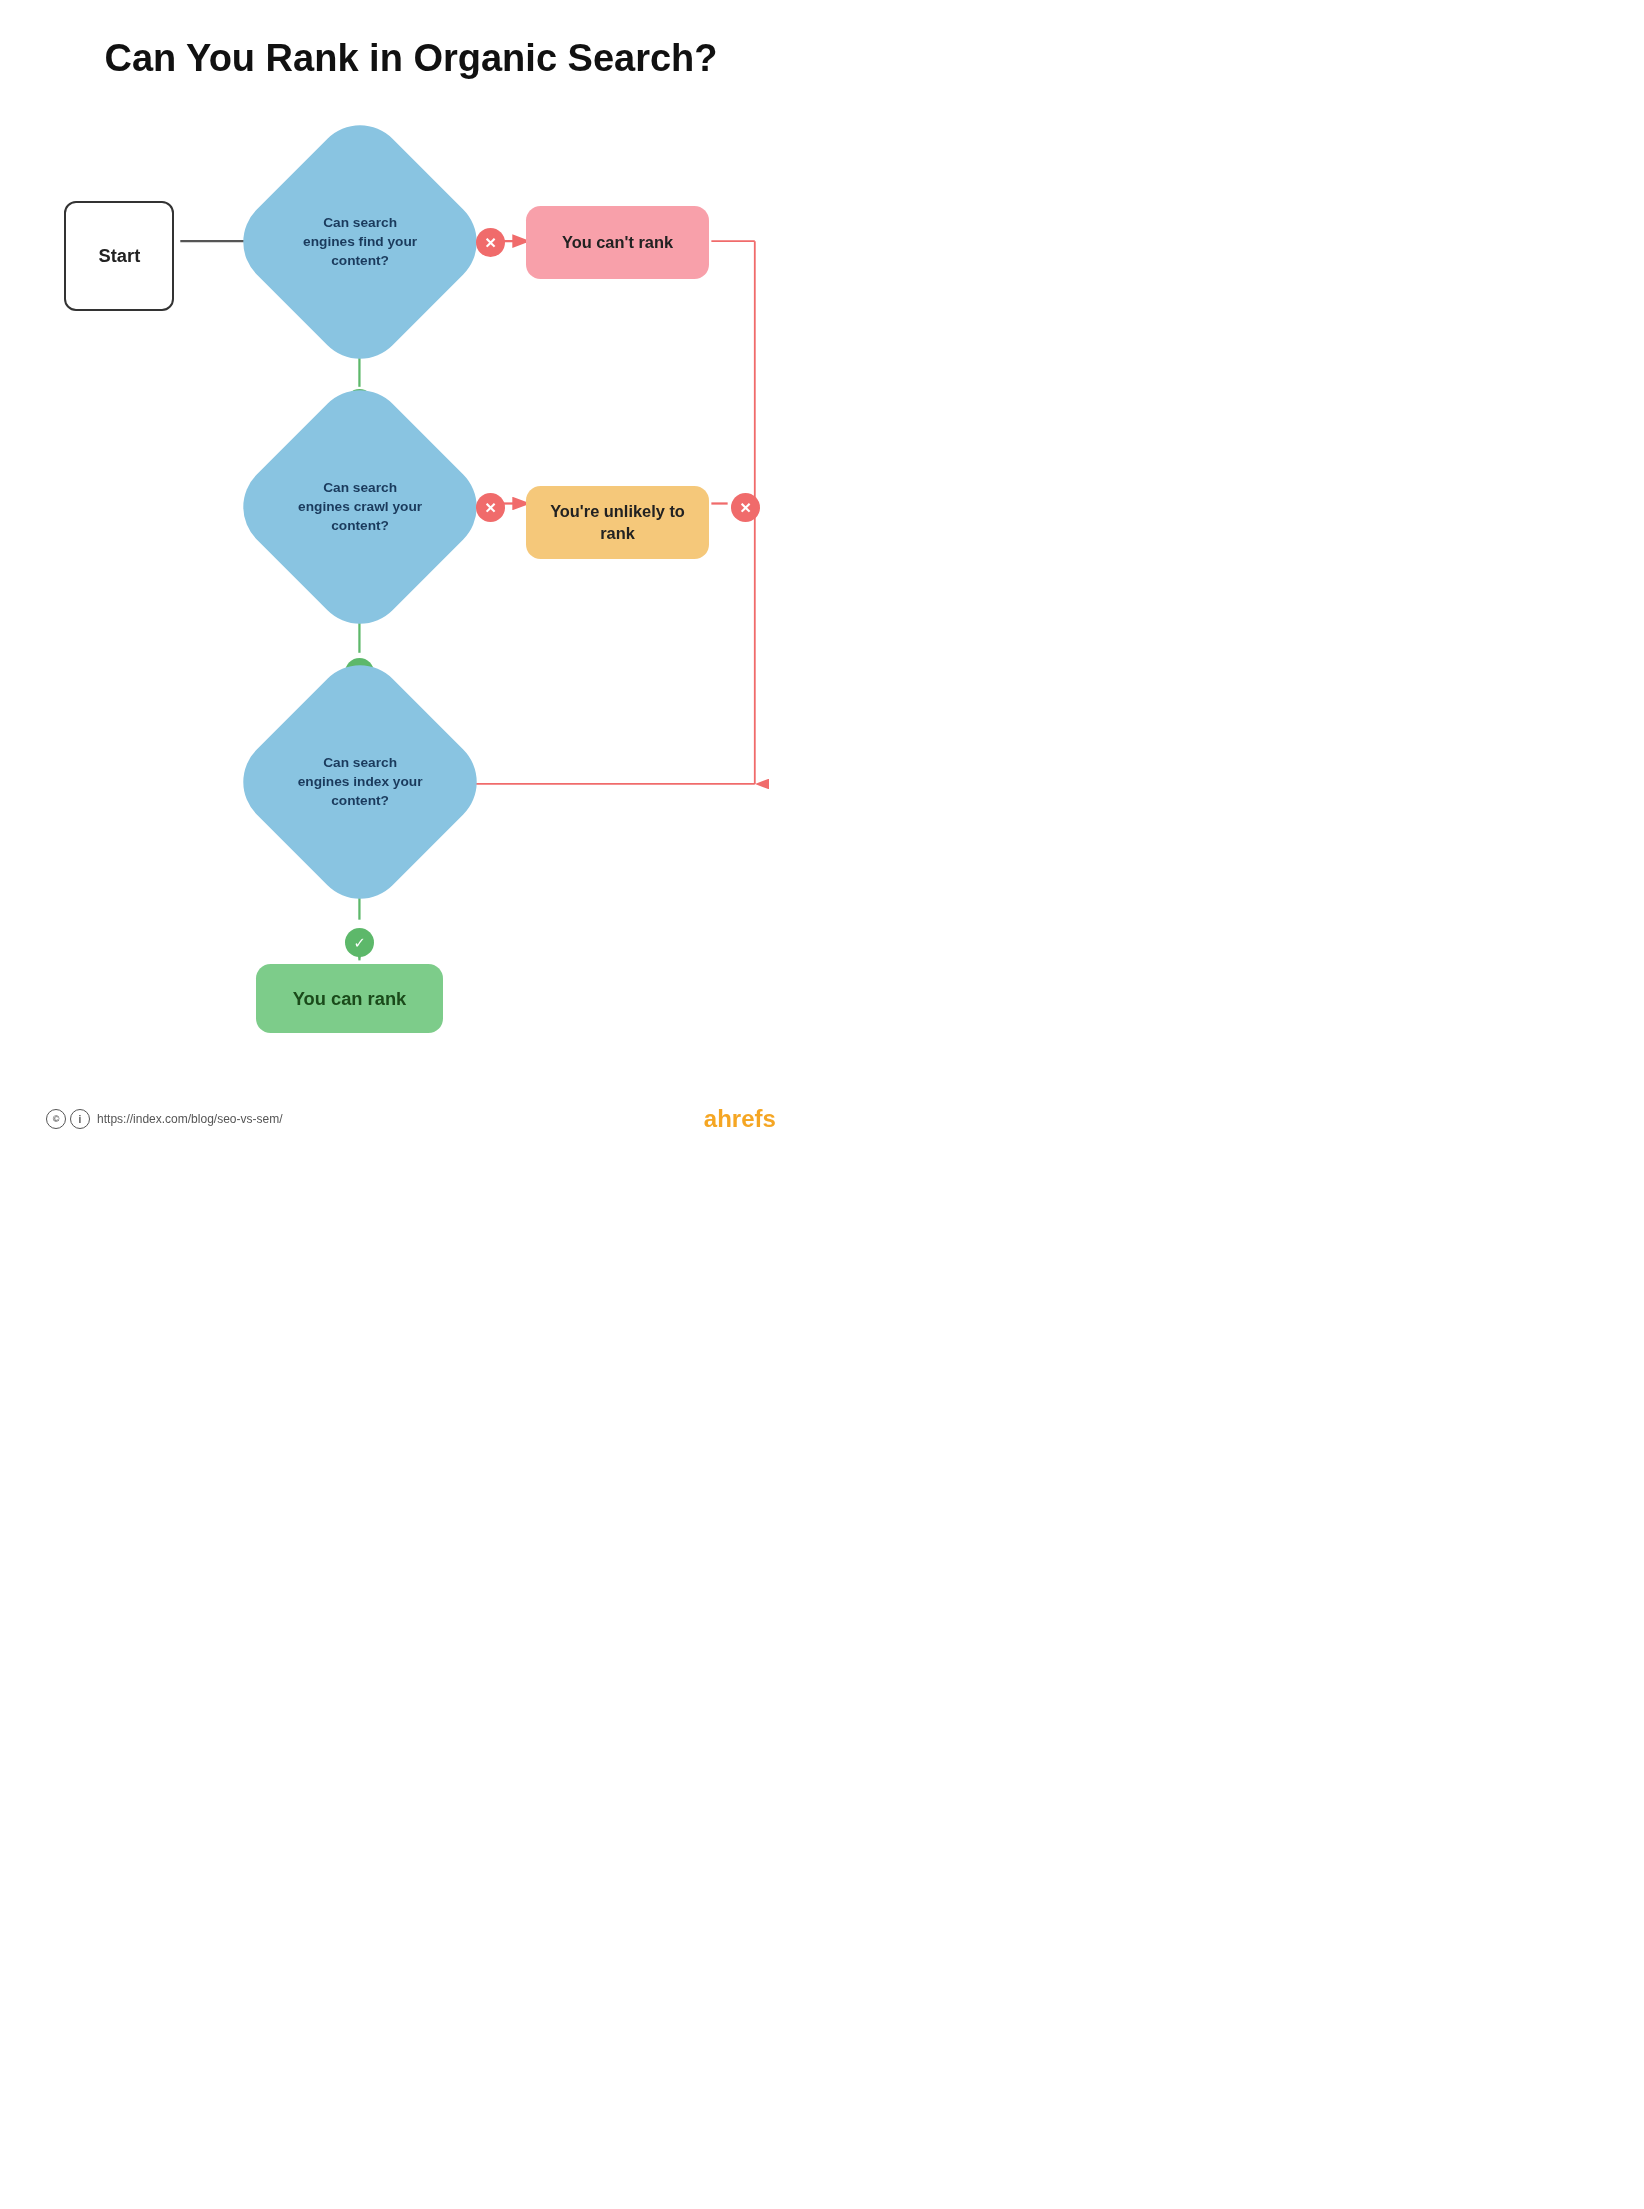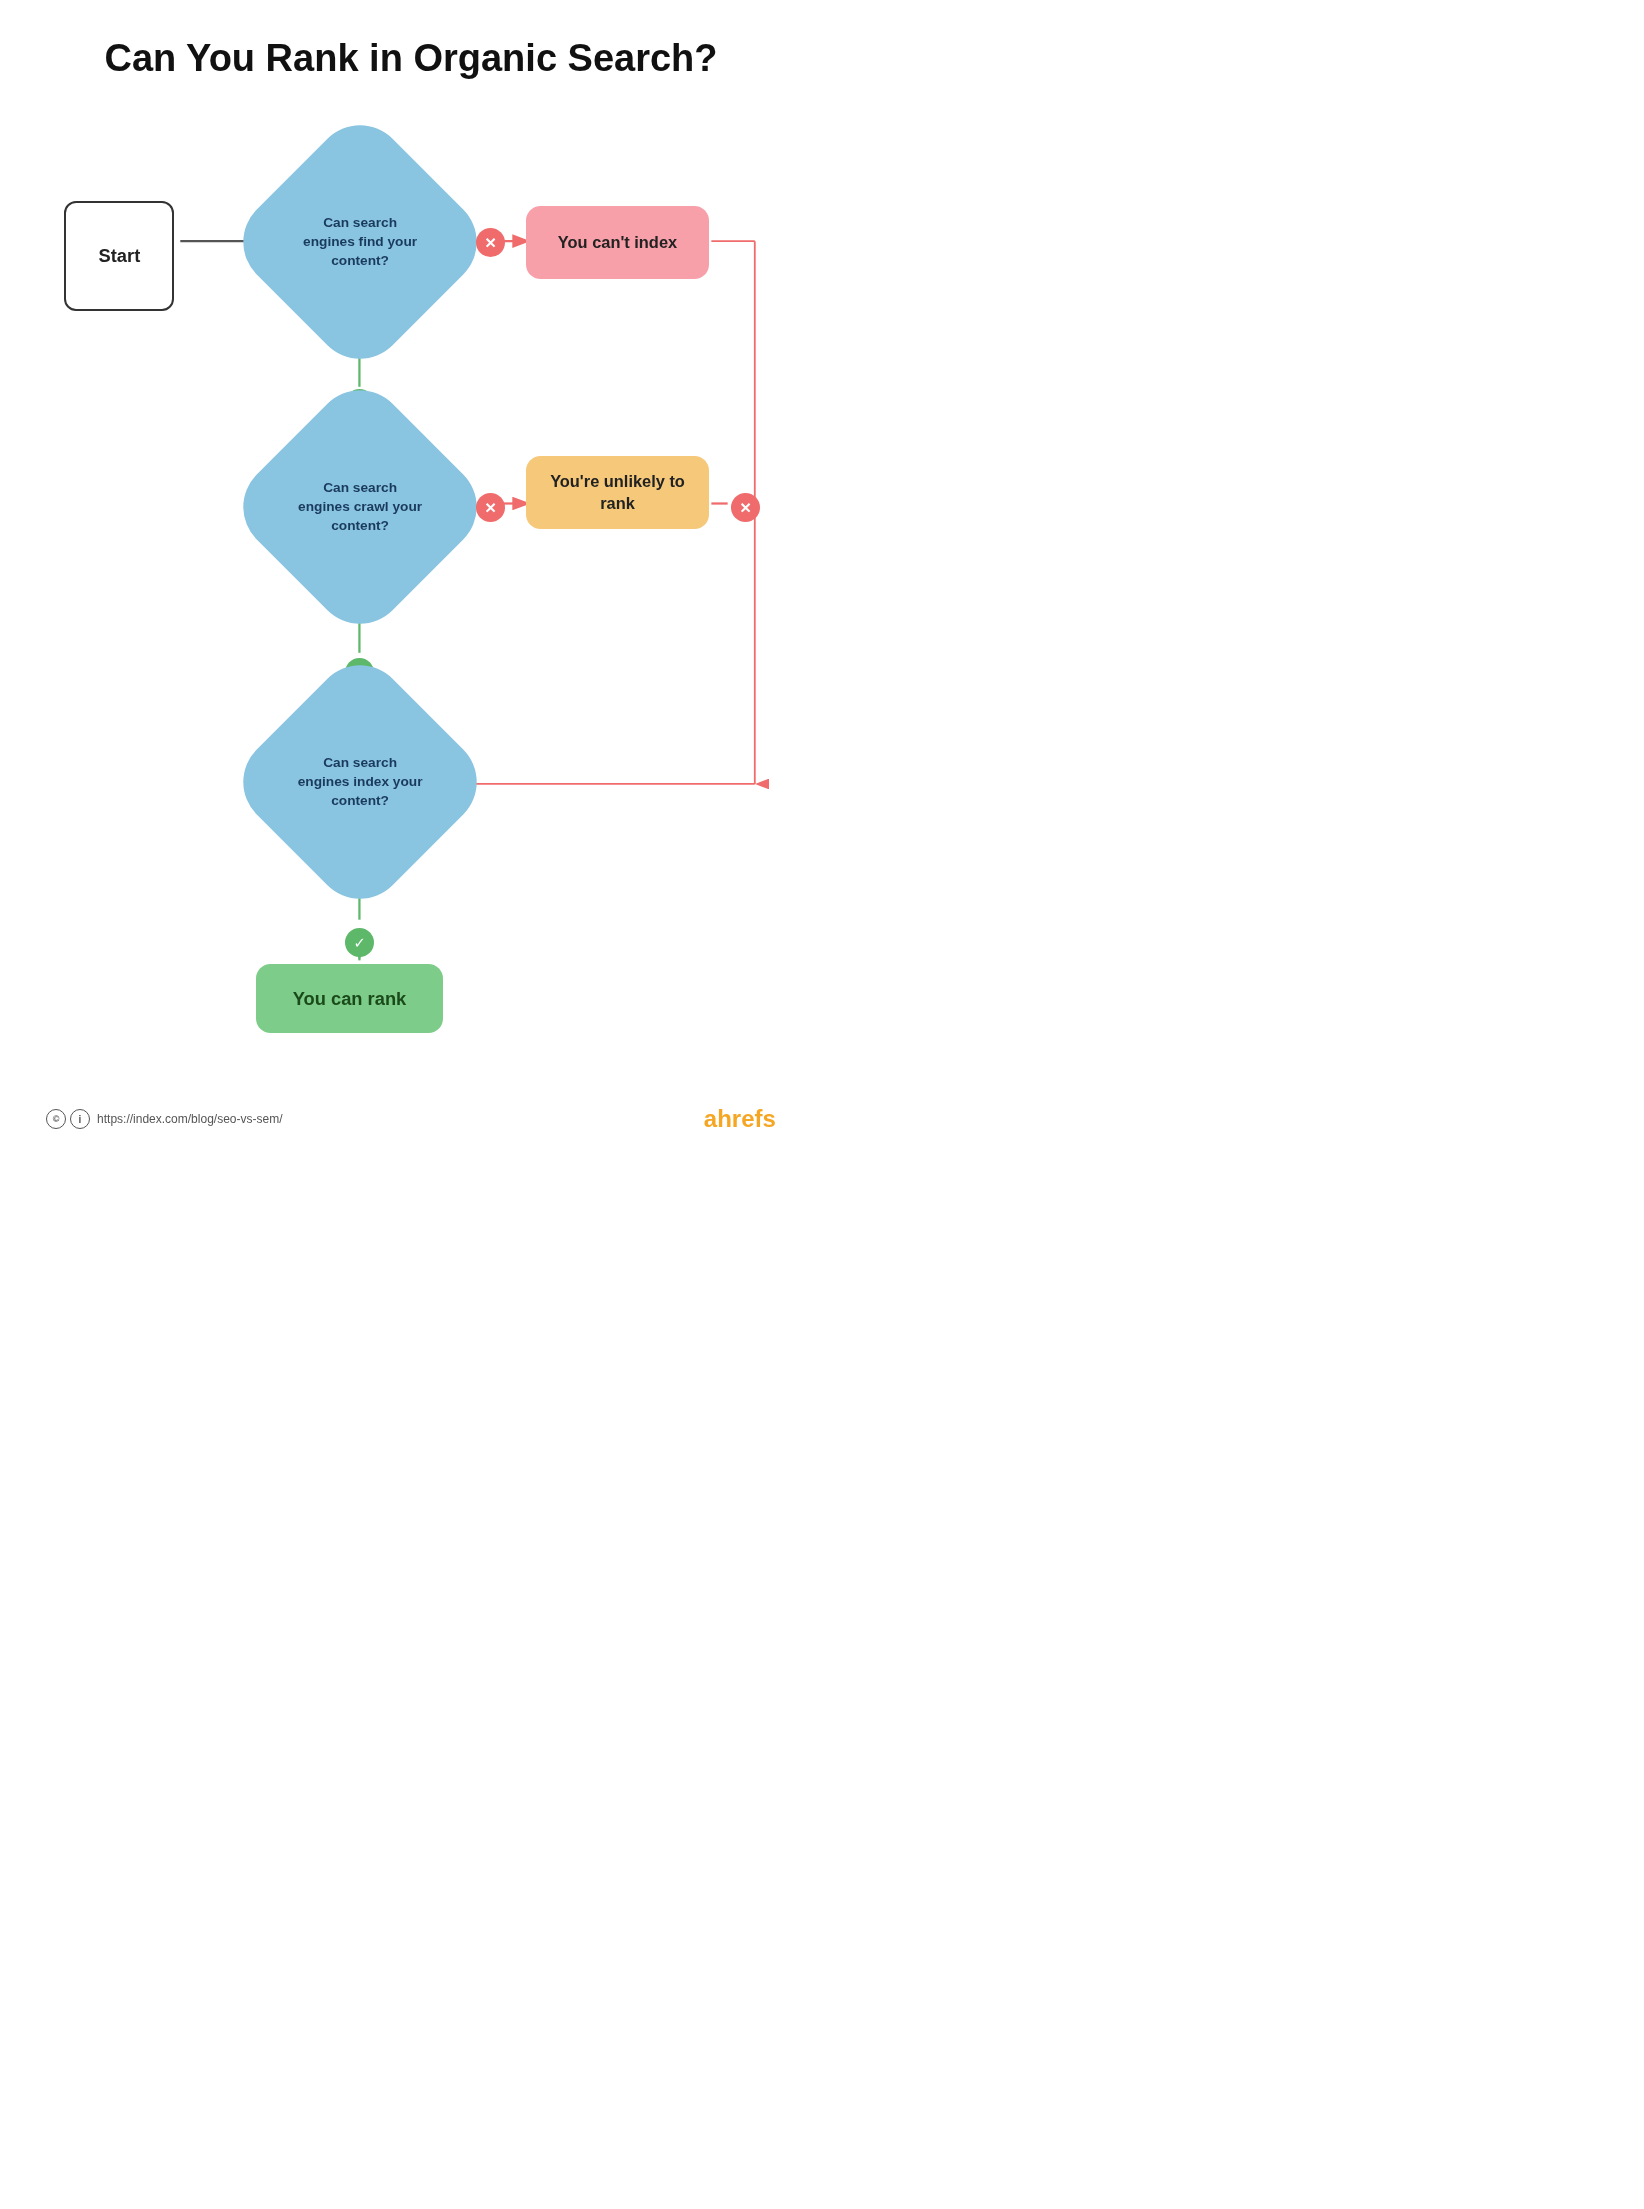--- a/index.html
+++ b/index.html
@@ -129,21 +129,21 @@
       top: 87px;
       width: 183px;
       height: 73px;
     }
 
     .cant-rank span { color: #222; }
 
     .unlikely-rank {
       background: #f5c87a;
       left: 489px;
-      top: 337px;
+      top: 367px;
       width: 183px;
       height: 73px;
     }
 
     .unlikely-rank span { color: #222; }
 
     .can-rank {
       background: #7dcc8a;
       left: 219px;
       top: 845px;
@@ -298,21 +298,21 @@
       <span>Start</span>
     </div>
 
     <div class="diamond diamond-1">
       <div class="diamond-text">Can search engines find your content?</div>
     </div>
 
     <div class="circle-x" style="left: 439px; top: 109px;">✕</div>
 
     <div class="result-box cant-rank">
-      <span>You can't index</span>
+      <span>You can't rank</span>
     </div>
 
     <div class="circle-check" style="left: 308px; top: 270px;">✓</div>
 
     <div class="diamond diamond-2">
       <div class="diamond-text">Can search engines crawl your content?</div>
     </div>
 
     <div class="circle-x" style="left: 439px; top: 374px;">✕</div>
 

